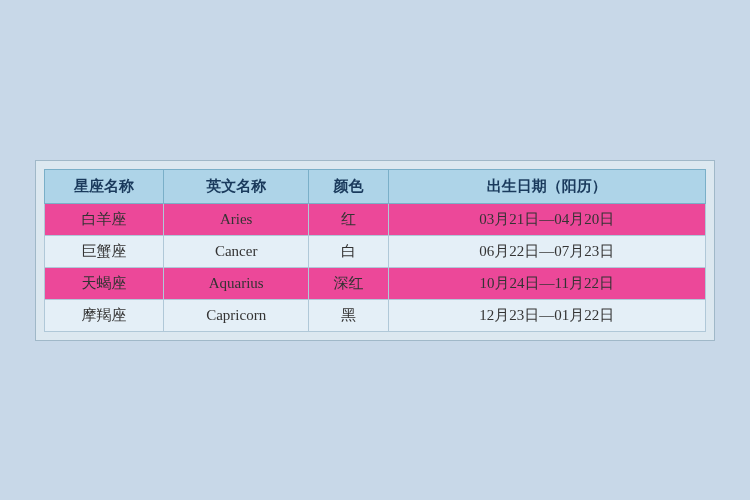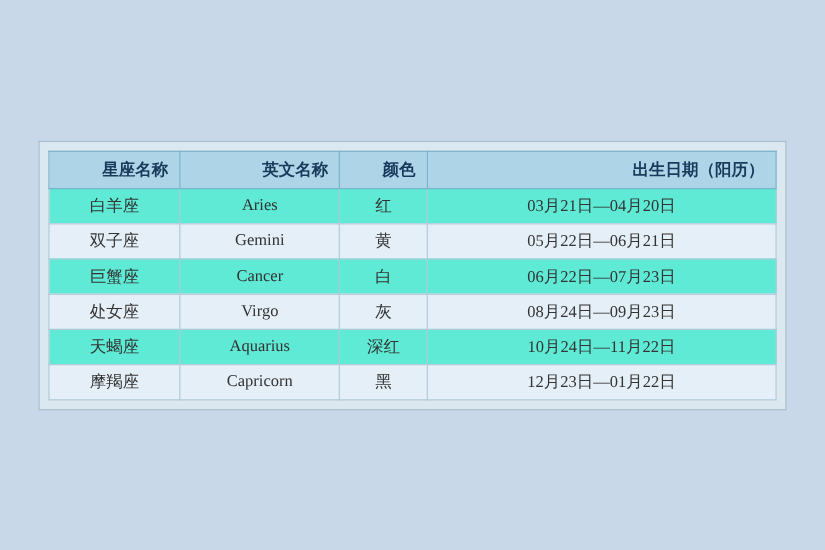--- a/index.html
+++ b/index.html
@@ -29,30 +29,30 @@
       width: 100%;
       border-collapse: collapse;
       font-size: 15px;
       color: #222;
     }
 
     thead tr th {
       background-color: #aed4e8;
       border: 1px solid #7aafc8;
       padding: 7px 10px;
-      text-align: right;
+      text-align: center;
       font-weight: bold;
       color: #1a3a5c;
     }
 
     tbody tr td {
       border: 1px solid #b0c8d8;
       padding: 6px 10px;
       text-align: center;
-      background-color: #5eead4;
+      background-color: #ec4899;
       color: #333;
     }
 
     tbody tr:nth-child(even) td {
       background-color: #e4eff7;
     }
 
     .col-chinese { width: 18%; }
     .col-english { width: 22%; }
     .col-color   { width: 12%; }
@@ -72,36 +72,24 @@
       </tr>
     </thead>
     <tbody id="table-body">
     <tr>
           <td>白羊座</td>
           <td>Aries</td>
           <td>红</td>
           <td>03月21日—04月20日</td>
         </tr>
         <tr>
-          <td>双子座</td>
-          <td>Gemini</td>
-          <td>黄</td>
-          <td>05月22日—06月21日</td>
-        </tr>
-        <tr>
           <td>巨蟹座</td>
           <td>Cancer</td>
           <td>白</td>
           <td>06月22日—07月23日</td>
-        </tr>
-        <tr>
-          <td>处女座</td>
-          <td>Virgo</td>
-          <td>灰</td>
-          <td>08月24日—09月23日</td>
         </tr>
         <tr>
           <td>天蝎座</td>
           <td>Aquarius</td>
           <td>深红</td>
           <td>10月24日—11月22日</td>
         </tr>
         <tr>
           <td>摩羯座</td>
           <td>Capricorn</td>

